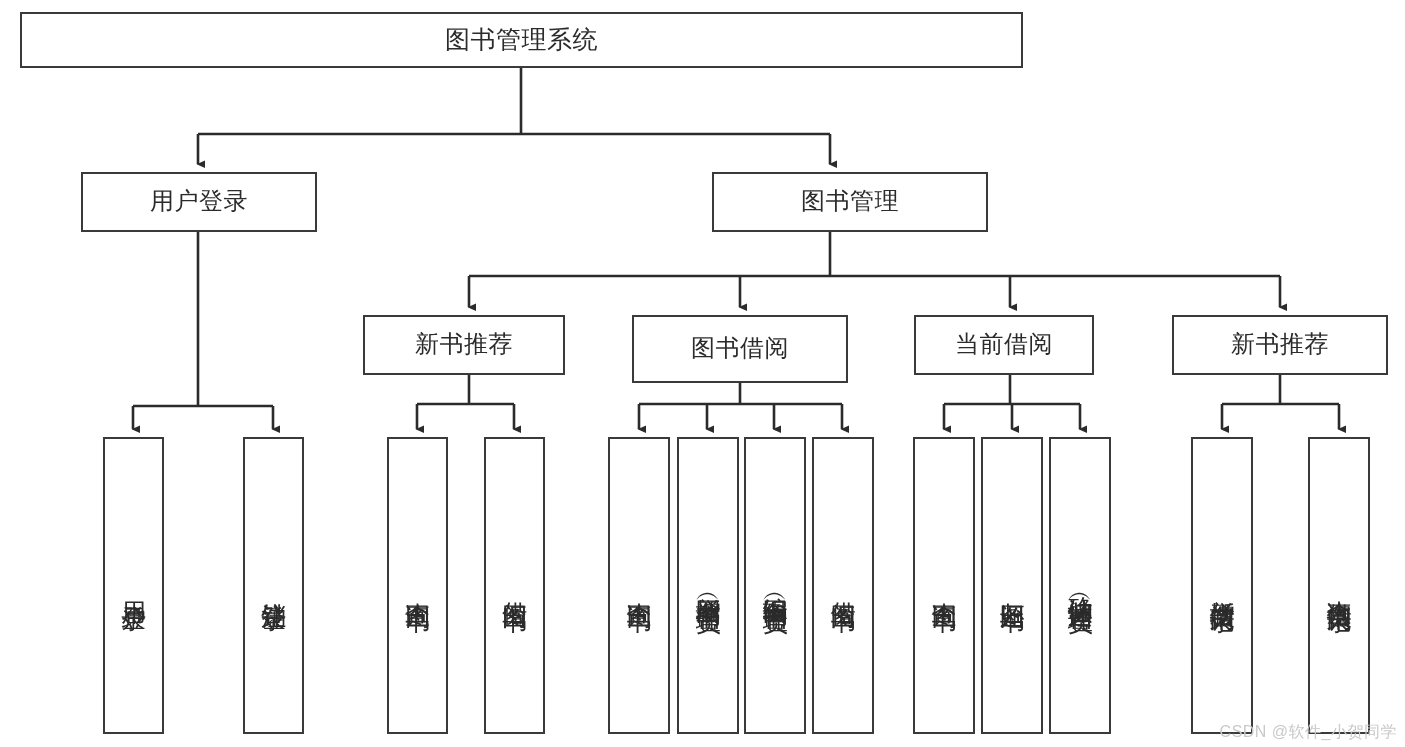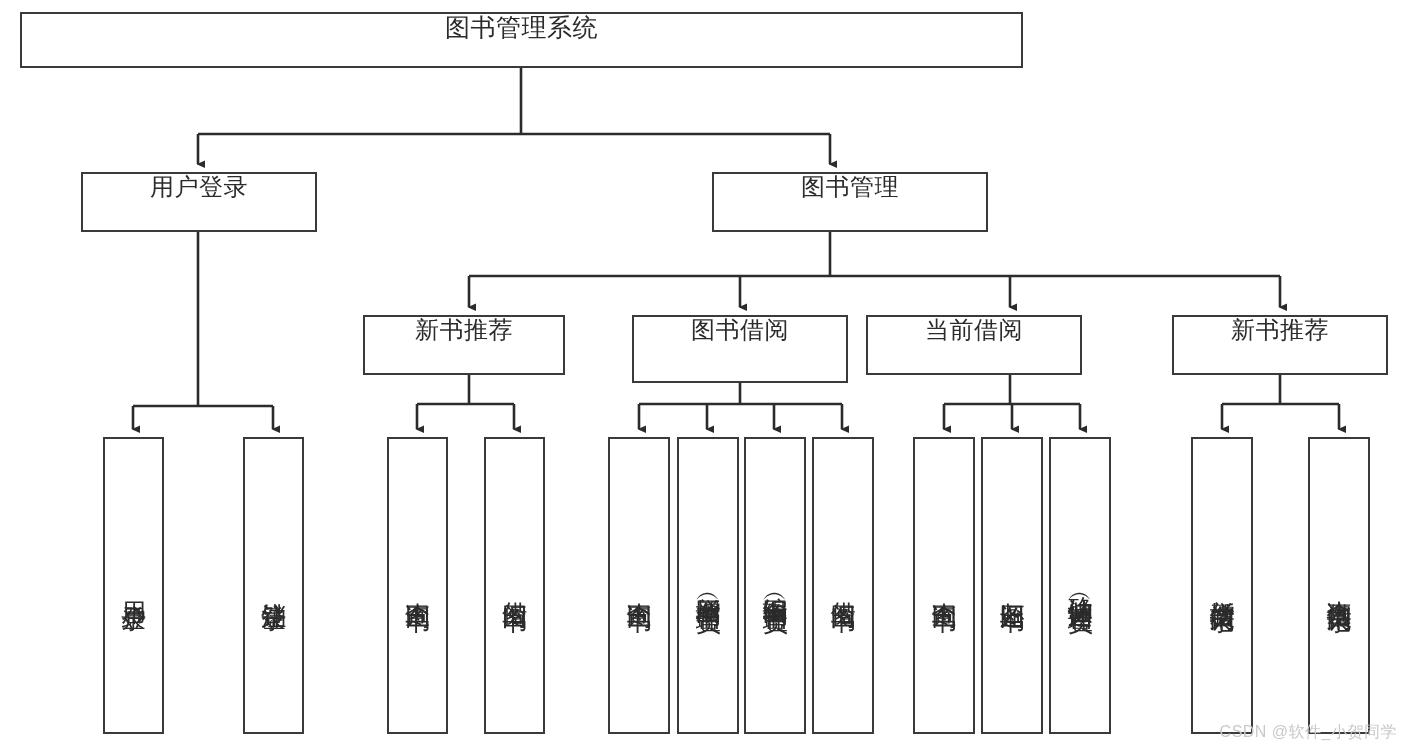--- a/index.html
+++ b/index.html
@@ -22,21 +22,21 @@
     width: 1405px;
     height: 747px;
     pointer-events: none;
   }
   .node {
     position: absolute;
     box-sizing: border-box;
     border: 2.5px solid #3a3a3a;
     background: #ffffff;
     display: flex;
-    align-items: flex-start;
+    align-items: center;
     justify-content: center;
     z-index: 2;
   }
   .node-label {
     color: #2b2b2b;
     line-height: 1.15;
     text-align: center;
     white-space: nowrap;
   }
   
@@ -149,21 +149,21 @@
   </div>
 
   <div class="node horiz" style="left:363px; top:315px; width:202px; height:60px;">
     <span class="node-label">新书推荐</span>
   </div>
 
   <div class="node horiz" style="left:632px; top:315px; width:216px; height:68px;">
     <span class="node-label">图书借阅</span>
   </div>
 
-  <div class="node horiz" style="left:866px; top:315px; width:216px; height:60px;">
+  <div class="node horiz" style="left:914px; top:315px; width:180px; height:60px;">
     <span class="node-label">当前借阅</span>
   </div>
 
   <div class="node horiz" style="left:1172px; top:315px; width:216px; height:60px;">
     <span class="node-label">新书推荐</span>
   </div>
 
   <div class="node vert" style="left:103px; top:437px; width:61px; height:297px;">
     <span class="node-label">用户登录</span>
   </div>

